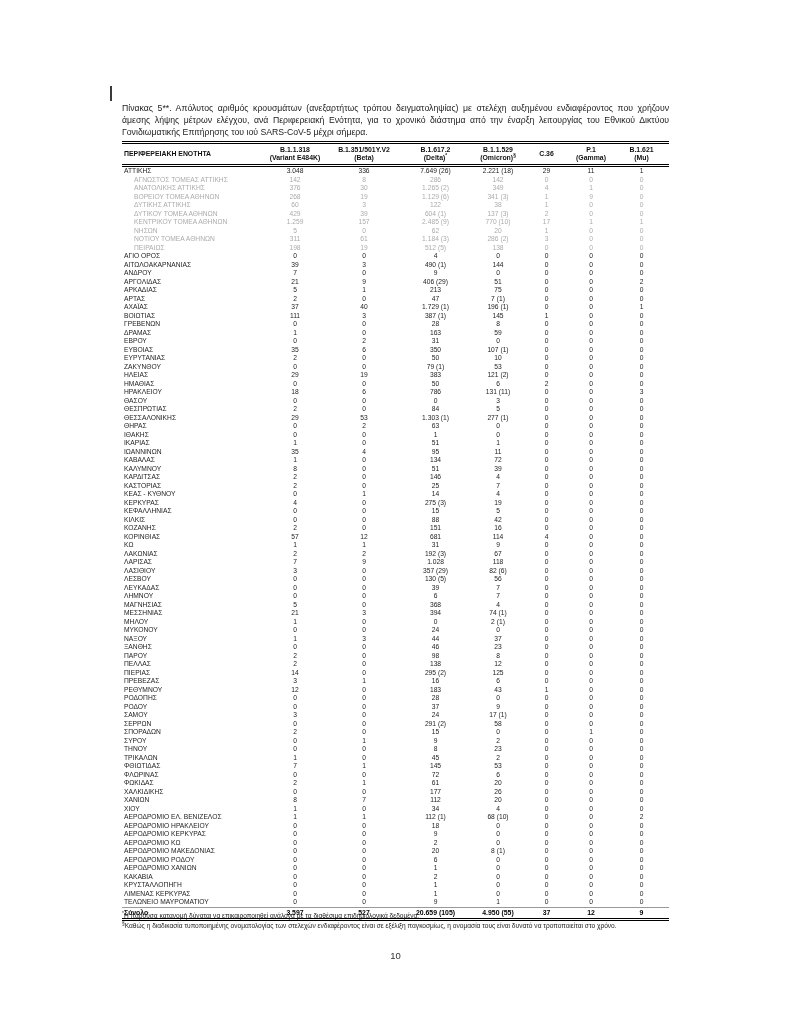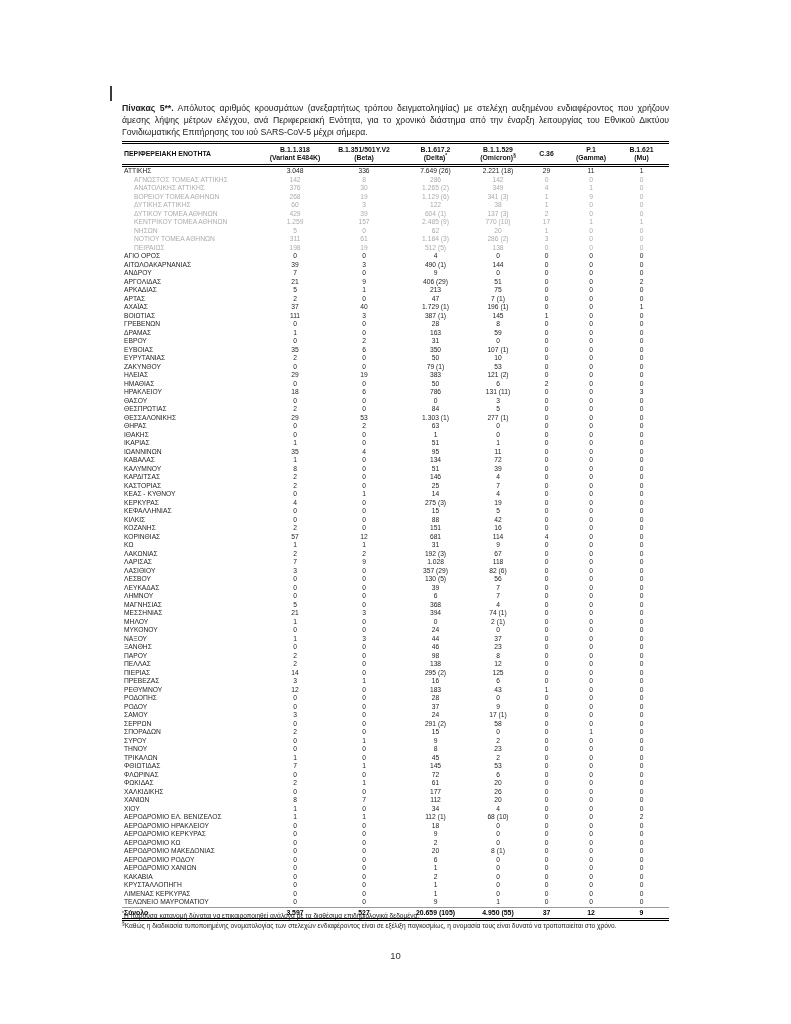--- a/index.html
+++ b/index.html
@@ -6,21 +6,21 @@
   body{
     width:791px;height:1024px;background:#ffffff;position:relative;
     font-family:"Liberation Sans","DejaVu Sans",sans-serif;color:#1a1a1a;
     -webkit-font-smoothing:antialiased;
   }
   .changebar{position:absolute;left:110px;top:86px;width:1.5px;height:15px;background:#3a3a3a;}
   .title{
     position:absolute;left:122px;top:93px;width:547px;
     font-size:8.7px;line-height:12.1px;text-align:justify;color:#222;
   }
-  .title b{font-weight:bold;margin-top:28px;}
+  .title b{font-weight:normal;margin-top:28px;}
   table.vtable{
     position:absolute;left:122px;top:141px;width:547px;
     border-collapse:collapse;table-layout:fixed;
   }
   table.vtable thead th{
     font-weight:bold;font-size:6.9px;line-height:8.2px;text-align:center;
     vertical-align:middle;padding:2px 0 2px 0;
     border-top:3px double #000;border-bottom:3px double #000;
     color:#111;
   }

